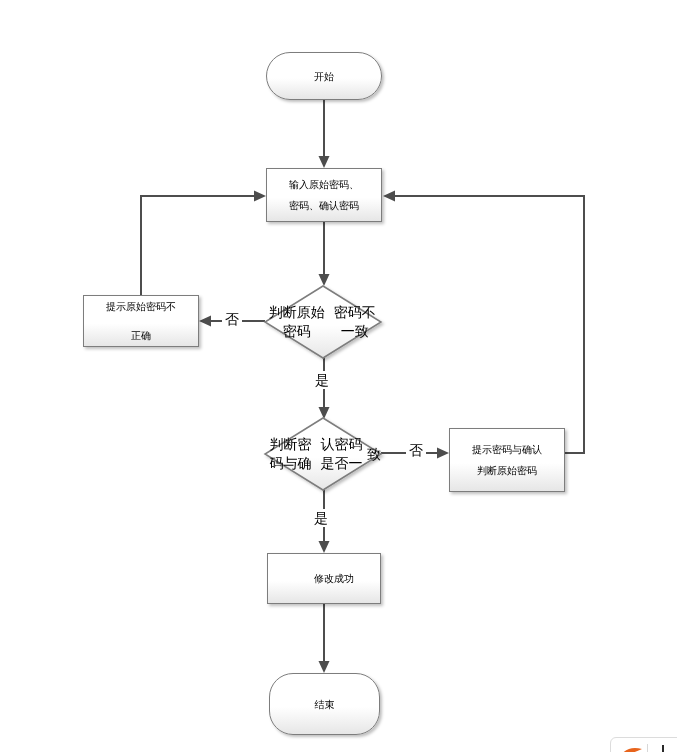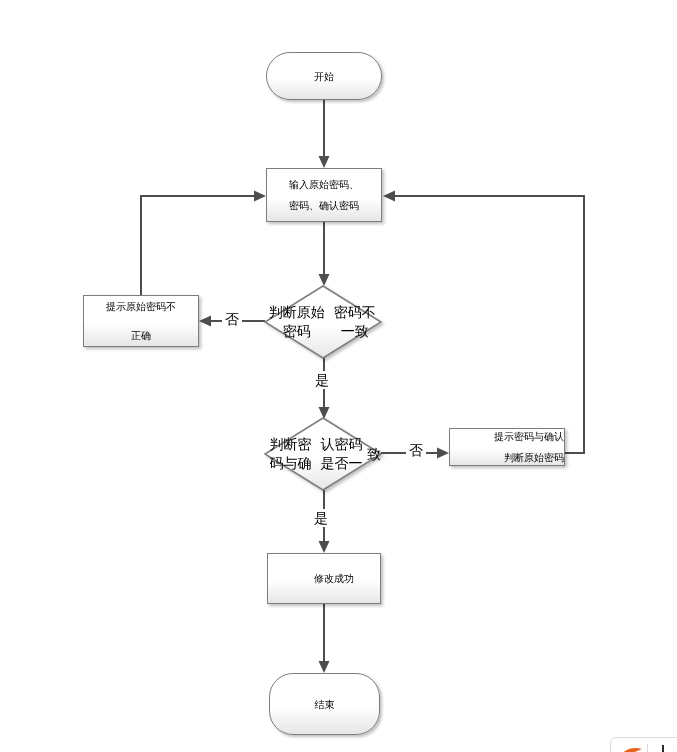--- a/index.html
+++ b/index.html
@@ -28,21 +28,21 @@
     font-size: 10px;
     line-height: 21px;
     text-align: center;
     z-index: 2;
   }
   .terminator { border-radius: 24px; }
 
   .node-start   { left: 266px; top:  52px; width: 116px; height: 48px; }
   .node-input   { left: 266px; top: 168px; width: 116px; height: 54px; }
   .node-prompt-orig { left:  83px; top: 295px; width: 116px; height: 52px; justify-content: space-between; }
-  .node-prompt-conf { left: 449px; top: 428px; width: 116px; height: 38px; align-items: flex-end; }
+  .node-prompt-conf { left: 449px; top: 428px; width: 116px; height: 64px; }
   .node-success { left: 267px; top: 553px; width: 114px; height: 51px; padding-left: 20px; }
   .node-end     { left: 269px; top: 673px; width: 111px; height: 62px; }
 
   
   .diamond-text {
     position: absolute;
     display: flex;
     flex-direction: row;
     align-items: center;
     justify-content: center;

